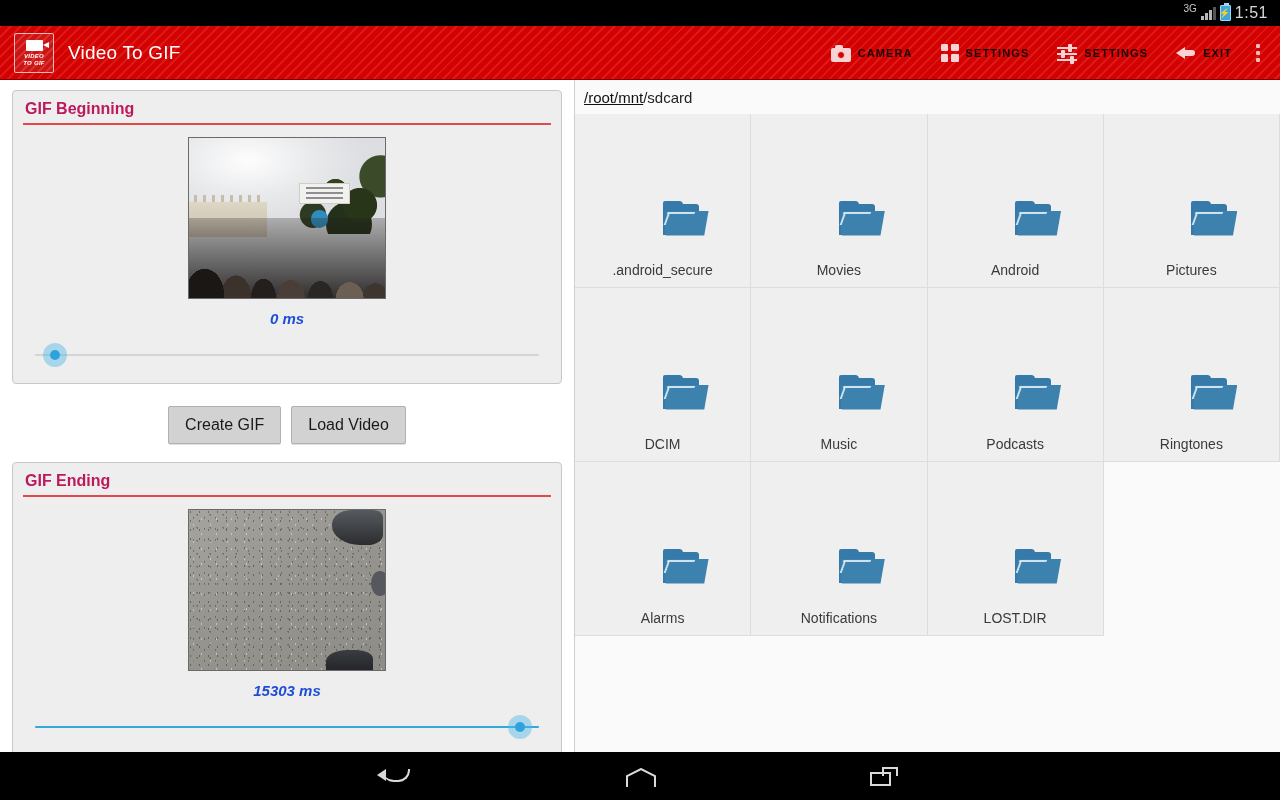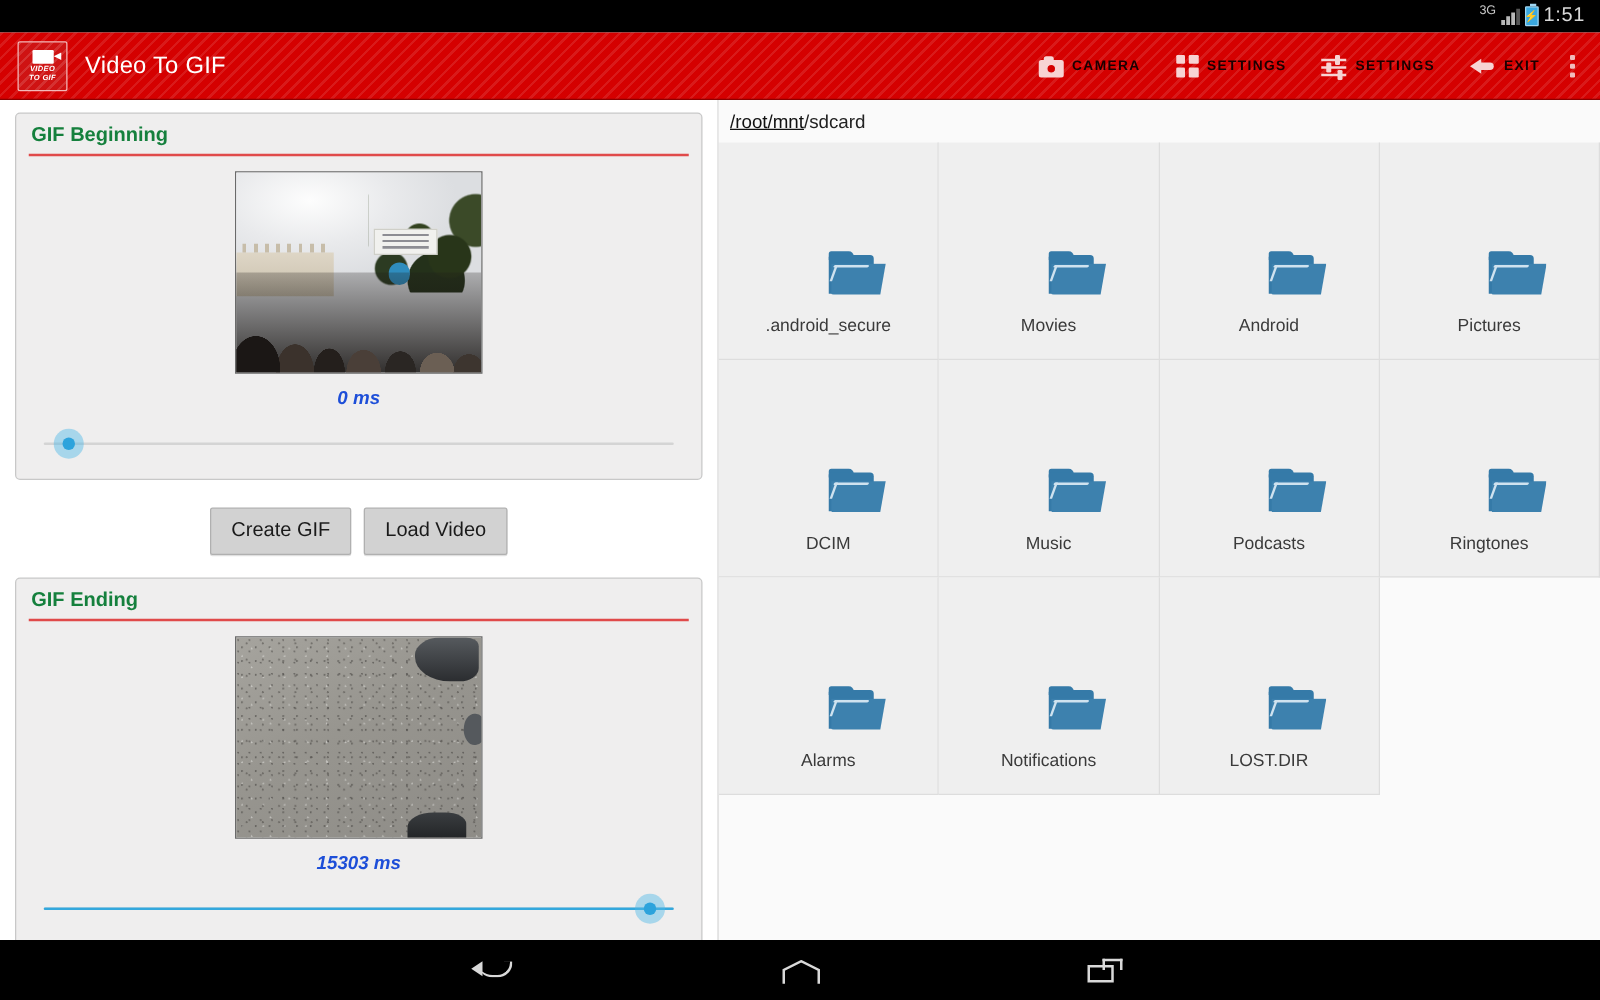--- a/index.html
+++ b/index.html
@@ -91,21 +91,21 @@
   
   .content { position:absolute; top:80px; left:0; width:1280px; height:672px;
      background:#fff; display:flex; }
   .left-pane { width:575px; height:100%; background:#fff; padding:10px 12px 0 12px;
      border-right:1px solid #cfcfcf; }
   .right-pane { flex:1; height:100%; background:#fafafa; }
 
   
   .card { border:1px solid #c8c8c8; border-radius:4px; background:#efeeee;
      padding:8px 10px 14px 10px; }
-  .card-title { font-size:16px; font-weight:bold; color:#15803d;
+  .card-title { font-size:16px; font-weight:bold; color:#be185d;
      padding:1px 2px 5px 2px; }
   .card-rule { height:2px; background:#e04a4a; margin:0 0 12px 0; }
   .thumb-wrap { display:flex; justify-content:center; }
   .thumb { width:198px; height:162px; border:1px solid #6a6a6a; position:relative;
      overflow:hidden; }
   .ms-label { text-align:center; font-size:15px; font-weight:bold; font-style:italic;
      color:#1d4ed8; margin-top:11px; }
 
   
   .slider { position:relative; height:28px; margin-top:14px; }
@@ -182,21 +182,21 @@
   .crumb { height:34px; display:flex; align-items:center; padding:0 0 0 9px;
      font-size:15px; color:#111; background:#fafafa; }
   .crumb .b1 { font-weight:normal; text-decoration:underline; }
   .crumb .b2 { color:#222; }
 
   
   .fgrid { display:grid; grid-template-columns:repeat(4,1fr);
      grid-auto-rows:174px; }
   .fcell { background:#efefef; border-right:1px solid #dddddd;
      border-bottom:1px solid #dddddd; display:flex; flex-direction:column;
-     align-items:center; justify-content:flex-end; padding-bottom:19px;
+     align-items:center; justify-content:flex-end; padding-bottom:9px;
      position:relative; cursor:default; }
   .fcell .fi { position:absolute; top:50%; left:50%;
      transform:translate(-50%,-62%); }
   .fcell .fl { font-size:14px; color:#3a3a3a; }
   .folder { width:46px; height:36px; position:relative; }
   .folder .back { position:absolute; left:0; top:3px; width:36px; height:31px;
      background:#357aa8; border-radius:2px 3px 0 0; }
   .folder .tab { position:absolute; left:0; top:0; width:20px; height:7px;
      background:#357aa8; border-radius:2px 4px 0 0; }
   .folder .front { position:absolute; left:2px; top:10px; width:44px; height:25px;

